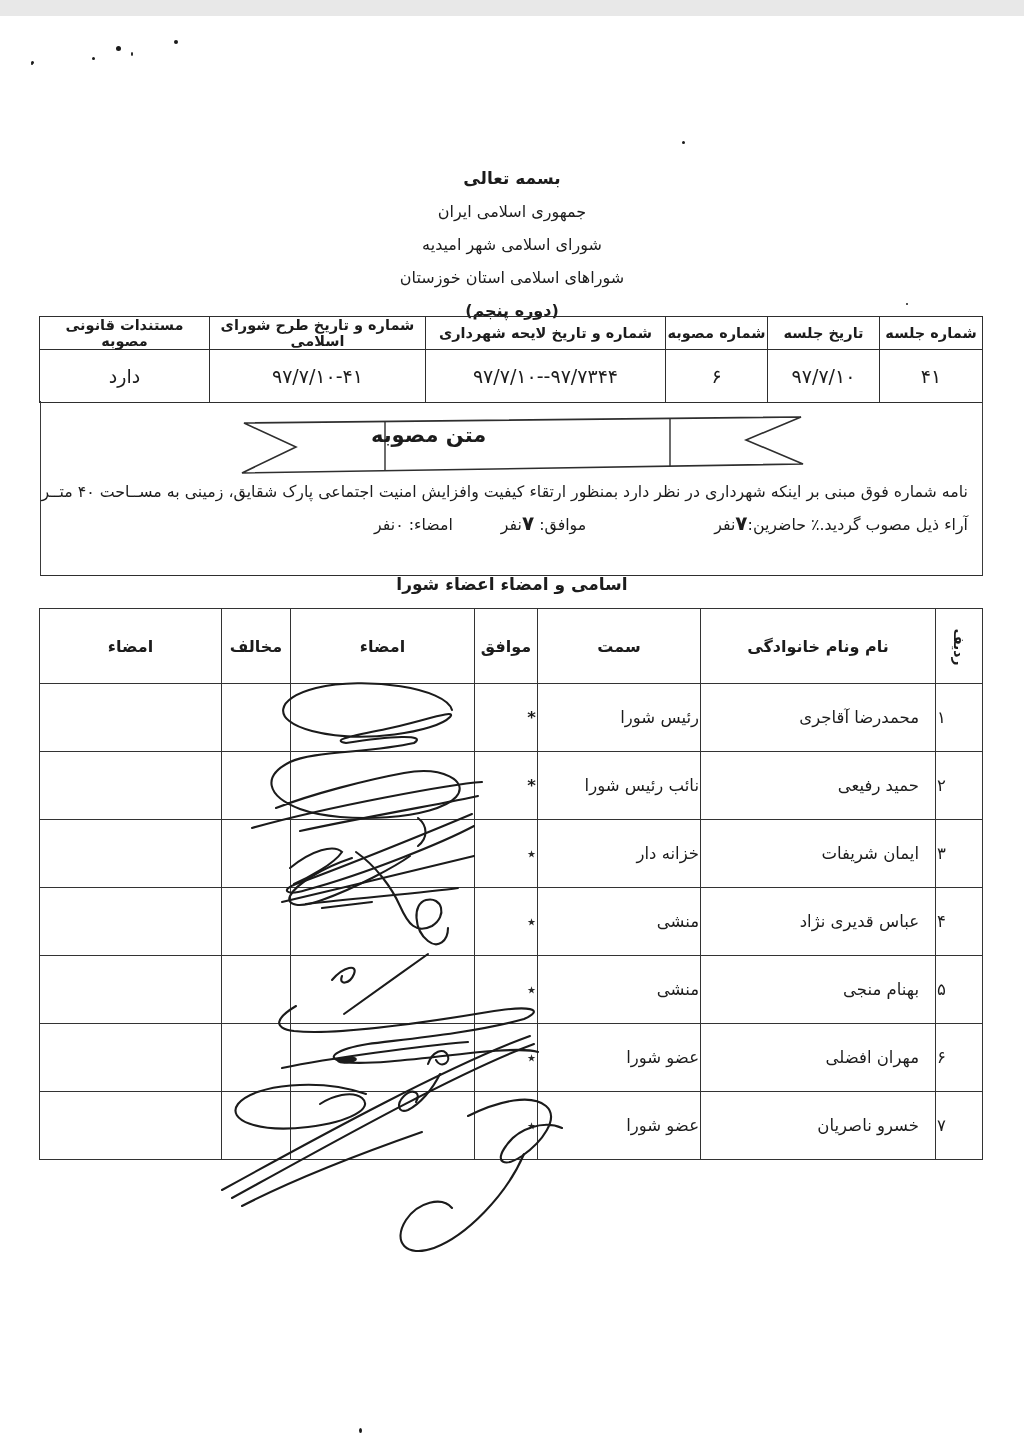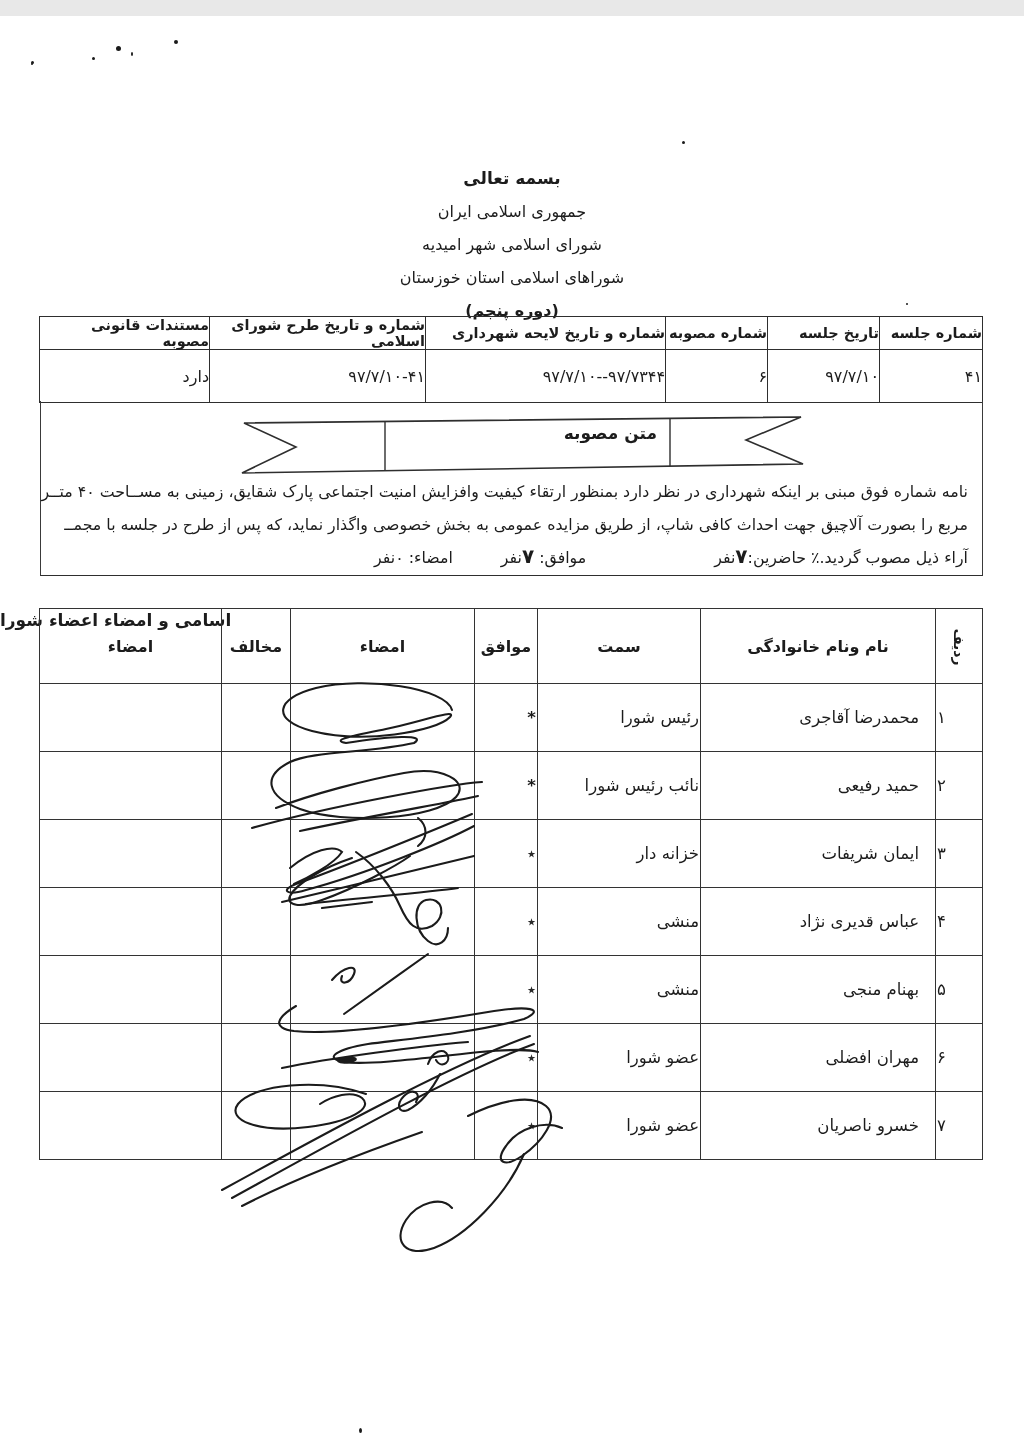--- a/index.html
+++ b/index.html
@@ -11,39 +11,39 @@
   .speck{position:absolute;background:#1a1a1a;border-radius:50%;}
 
   
   .letterhead{position:absolute;top:146px;left:0;right:0;text-align:center;}
   .letterhead div{line-height:33px;font-size:16px;}
   .letterhead .bold{font-weight:bold;font-size:17px;}
 
   
   table{border-collapse:collapse;}
   .info-table{position:absolute;top:300px;right:41px;width:943px;table-layout:fixed;}
-  .info-table th,.info-table td{border:1.6px solid #2e2e2e;padding:0;text-align:right;vertical-align:middle;}
+  .info-table th,.info-table td{border:1.6px solid #2e2e2e;padding:0;text-align:center;vertical-align:middle;}
   .info-table th{height:31px;font-size:14.5px;font-weight:bold;}
-  .info-table td{height:52px;font-size:16px;}
+  .info-table td{height:52px;font-size:19px;}
   .num{direction:ltr;unicode-bidi:embed;}
 
   
   .res-wrap{position:absolute;top:385px;right:41px;width:941px;height:174px;
     border-left:1.4px solid #3a3a3a;border-right:1.4px solid #3a3a3a;border-bottom:1.6px solid #2e2e2e;}
   .ribbon-svg{position:absolute;top:8px;right:168px;}
-  .ribbon-title{position:absolute;top:22px;right:325px;width:286px;text-align:right;
-    font-weight:bold;font-size:17px;letter-spacing:1px;}
+  .ribbon-title{position:absolute;top:22px;right:325px;width:286px;text-align:left;
+    font-weight:bold;font-size:21px;letter-spacing:1px;}
   .res-text{position:absolute;top:74px;right:14px;left:28px;font-size:15.8px;}
   .res-line{white-space:nowrap;line-height:33px;letter-spacing:0;}
   .res-line3{display:flex;align-items:baseline;line-height:33px;}
   .gap1{margin-left:128px;} .gap2{margin-left:48px;}
   .hand{font-weight:bold;font-size:20px;line-height:1;}
 
   
-  .members-title{position:absolute;top:594px;left:0;right:0;text-align:left;
+  .members-title{position:absolute;top:558px;left:0;right:0;text-align:center;
     font-weight:bold;font-size:17px;}
   .members-table{position:absolute;top:592px;right:41px;width:943px;table-layout:fixed;}
   .members-table th,.members-table td{border:1.4px solid #333;vertical-align:middle;}
   .members-table th{height:72px;font-size:16px;font-weight:bold;}
   .members-table td{height:65px;font-size:16.5px;}
   .radif-rot{display:inline-block;transform:rotate(90deg);font-size:14px;white-space:nowrap;}
   .name-cell{text-align:right;padding-right:16px;}
   .star-bold{font-size:24px;font-weight:bold;line-height:0;}
   .star-light{font-size:17px;color:#2a2a2a;line-height:0;}
 
@@ -104,21 +104,20 @@
   <div class="res-wrap">
     <svg class="ribbon-svg" width="590" height="70" viewBox="0 0 590 70">
       <polygon points="20,14 577,8 522,31 579,55 18,64 72,38" fill="none" stroke="#2e2e2e" stroke-width="1.6"></polygon>
       <line x1="161" y1="12.5" x2="161" y2="61.6" stroke="#2e2e2e" stroke-width="1.4"></line>
       <line x1="446" y1="9.4" x2="446" y2="57.2" stroke="#2e2e2e" stroke-width="1.4"></line>
     </svg>
     <div class="ribbon-title">متن مصوبه</div>
 
     <div class="res-text">
       <div class="res-line">نامه شماره فوق مبنی بر اینکه شهرداری در نظر دارد بمنظور ارتقاء کیفیت وافزایش امنیت اجتماعی پارک شقایق،  زمینی به مســاحت ۴۰ متــر</div>
-      <div class="res-line">مربع را بصورت آلاچیق جهت احداث کافی شاپ، از طریق مزایده عمومی  به بخش خصوصی  واگذار نماید، که پس از طرح در جلسه با مجمــ</div>
       <div class="res-line3">
         <span class="gap1"><span>آراء ذیل مصوب گردید.٪  حاضرین:</span><span class="hand">۷</span><span>نفر</span></span>
         <span class="gap2"><span>موافق:</span> <span class="hand">۷</span><span>نفر</span></span>
         <span><span>امضاء:</span> <span>۰</span><span>نفر</span></span>
       </div>
     </div>
   </div>
 
   <div class="members-title">اسامی و امضاء اعضاء شورا</div>
 

